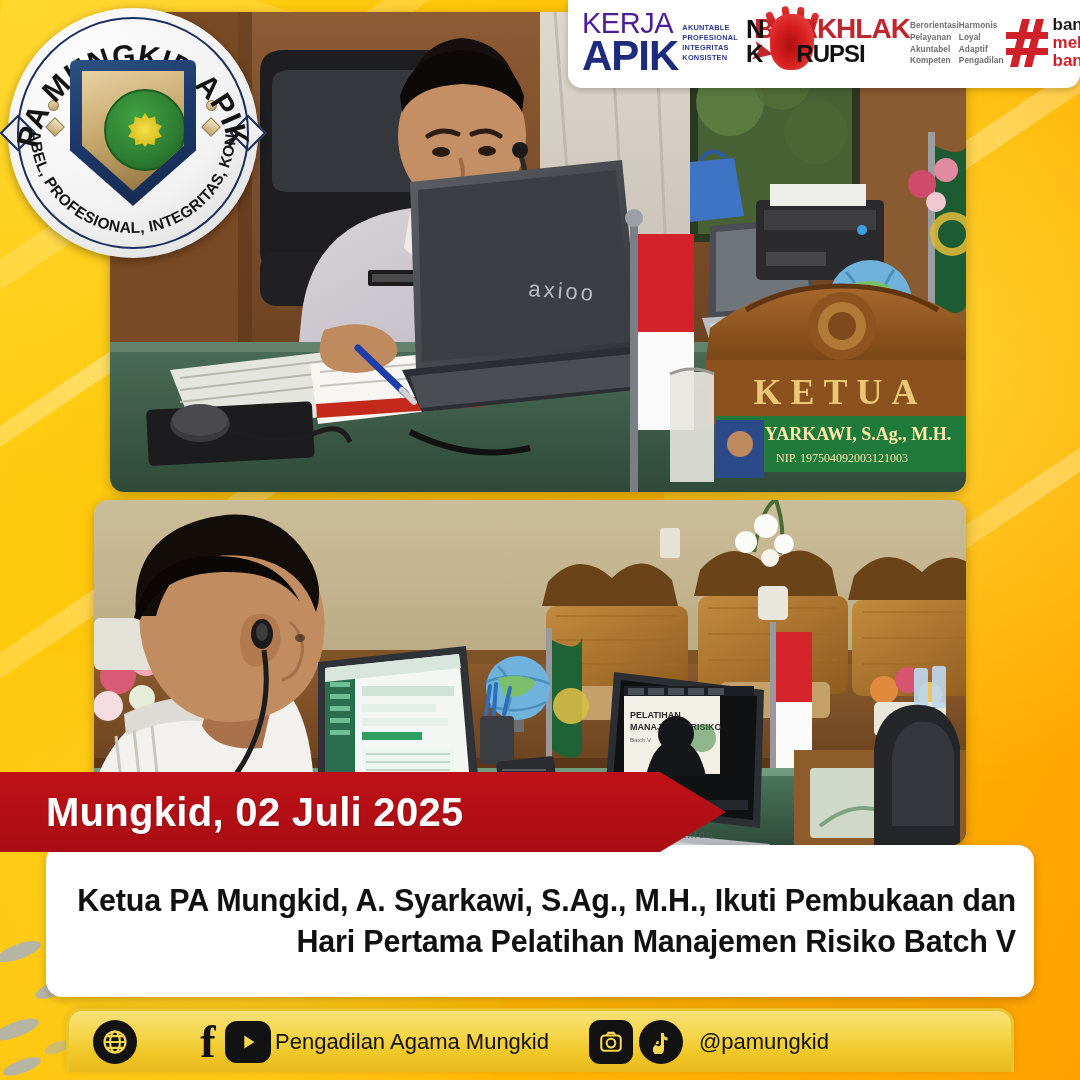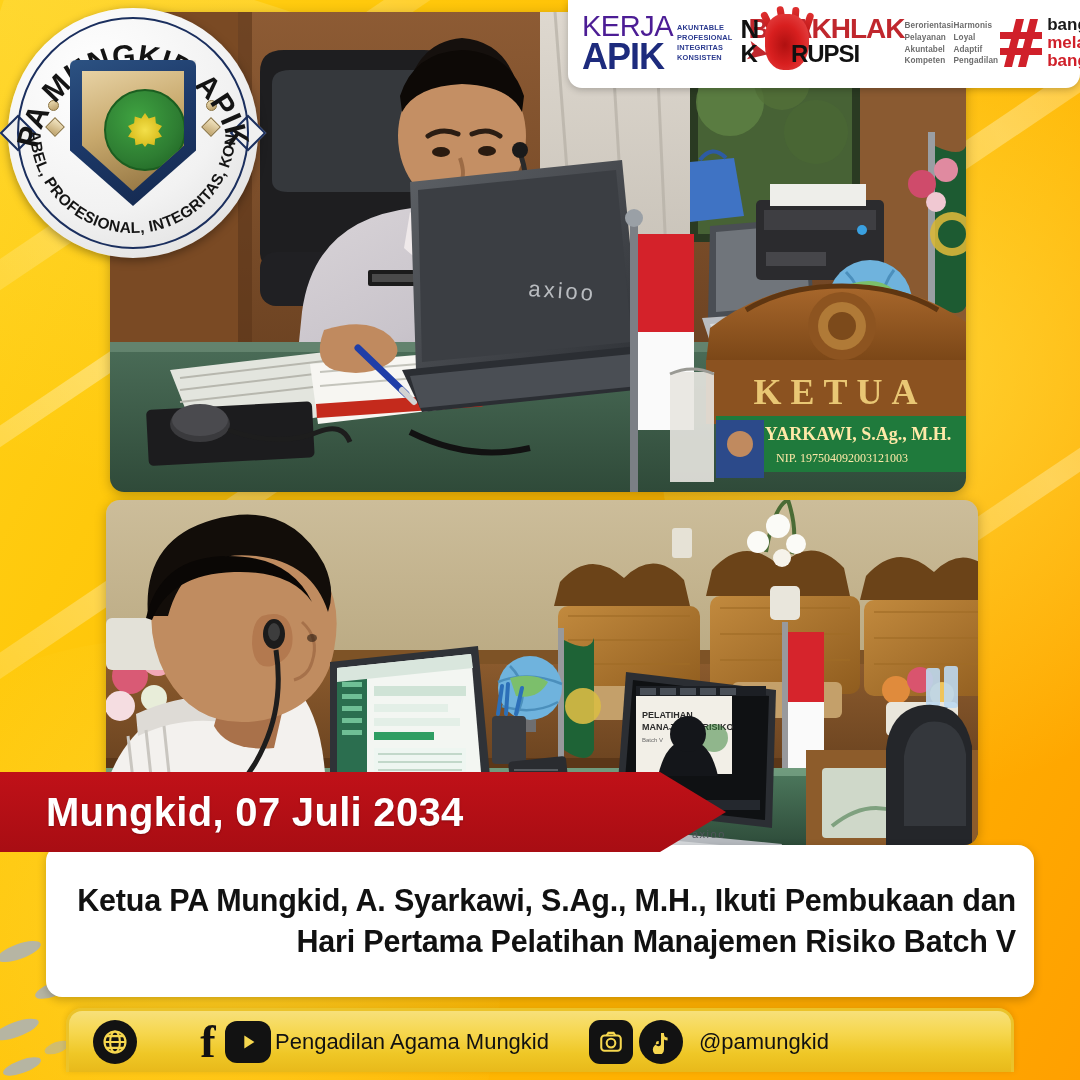--- a/index.html
+++ b/index.html
@@ -120,21 +120,21 @@
     display:flex; align-items:center; gap:6px;
     padding:4px 10px 6px 14px;
     z-index:40;
   }
   .lg { display:flex; align-items:center; }
 
   
   .kerja-wrap { display:flex; align-items:center; gap:4px; }
   .kerja-stack { line-height:.92; }
   .kerja-top { font-size:29px; color:#4c1d95; font-weight:400; letter-spacing:-.5px; font-family:"Liberation Sans",sans-serif;}
-  .kerja-bot { font-size:36px; color:#1d2b7d; font-weight:900; letter-spacing:-1px; }
+  .kerja-bot { font-size:42px; color:#1d2b7d; font-weight:900; letter-spacing:-1px; }
   .kerja-vals { font-size:7.4px; color:#2b3a8f; font-weight:700; line-height:1.35; letter-spacing:.2px; }
 
   
   .nokor { position:relative; width:92px; height:62px; }
   .nokor .hand {
     position:absolute; left:26px; top:2px; width:44px; height:56px;
     background:radial-gradient(ellipse at 45% 55%, #b01010 0%, #d81f1f 45%, #e23b3b 75%, #c61717 100%);
     border-radius:40% 44% 46% 42%;
   }
   .nokor .finger {
@@ -180,21 +180,21 @@
   .bmb-txt .l2 { color:#d0202a; }
   .bmb-txt .l3 { color:#d0202a; }
 
   
   .photo {
     position:absolute; overflow:hidden; border-radius:14px;
     box-shadow:0 3px 12px rgba(0,0,0,.25);
     z-index:20;
   }
   #photo1 { left:110px; top:12px; width:856px; height:480px; }
-  #photo2 { left:106px; top:500px; width:872px; height:345px; }
+  #photo2 { left:94px; top:500px; width:872px; height:345px; }
   .photo canvas, .photo .scene { position:absolute; inset:0; }
 
   
   #date-ribbon {
     position:absolute; left:0; top:772px; width:726px; height:80px;
     background:linear-gradient(180deg,#c01118 0%,#a80d13 100%);
     clip-path:polygon(0 0, 660px 0, 726px 40px, 660px 80px, 0 80px);
     display:flex; align-items:center;
     z-index:50;
     box-shadow:0 3px 9px rgba(0,0,0,.3);
@@ -681,21 +681,21 @@
       </div>
       <div class="bmb-txt">
         <div class="l1">bangga</div>
         <div class="l2">melayani</div>
         <div class="l3">bangsa</div>
       </div>
     </div>
   </div>
 
   <div id="date-ribbon">
-    <span id="date-text">Mungkid, 07 Juli 2034</span>
+    <span id="date-text">Mungkid, 02 Juli 2025</span>
   </div>
 
   <div id="caption-card">
     <div id="caption-text">Ketua PA Mungkid, A. Syarkawi, S.Ag., M.H., Ikuti Pembukaan dan Hari Pertama Pelatihan Manajemen Risiko Batch V</div>
   </div>
 
   <div id="footer">
 
     <div class="f-group">
       <span class="f-icon">

